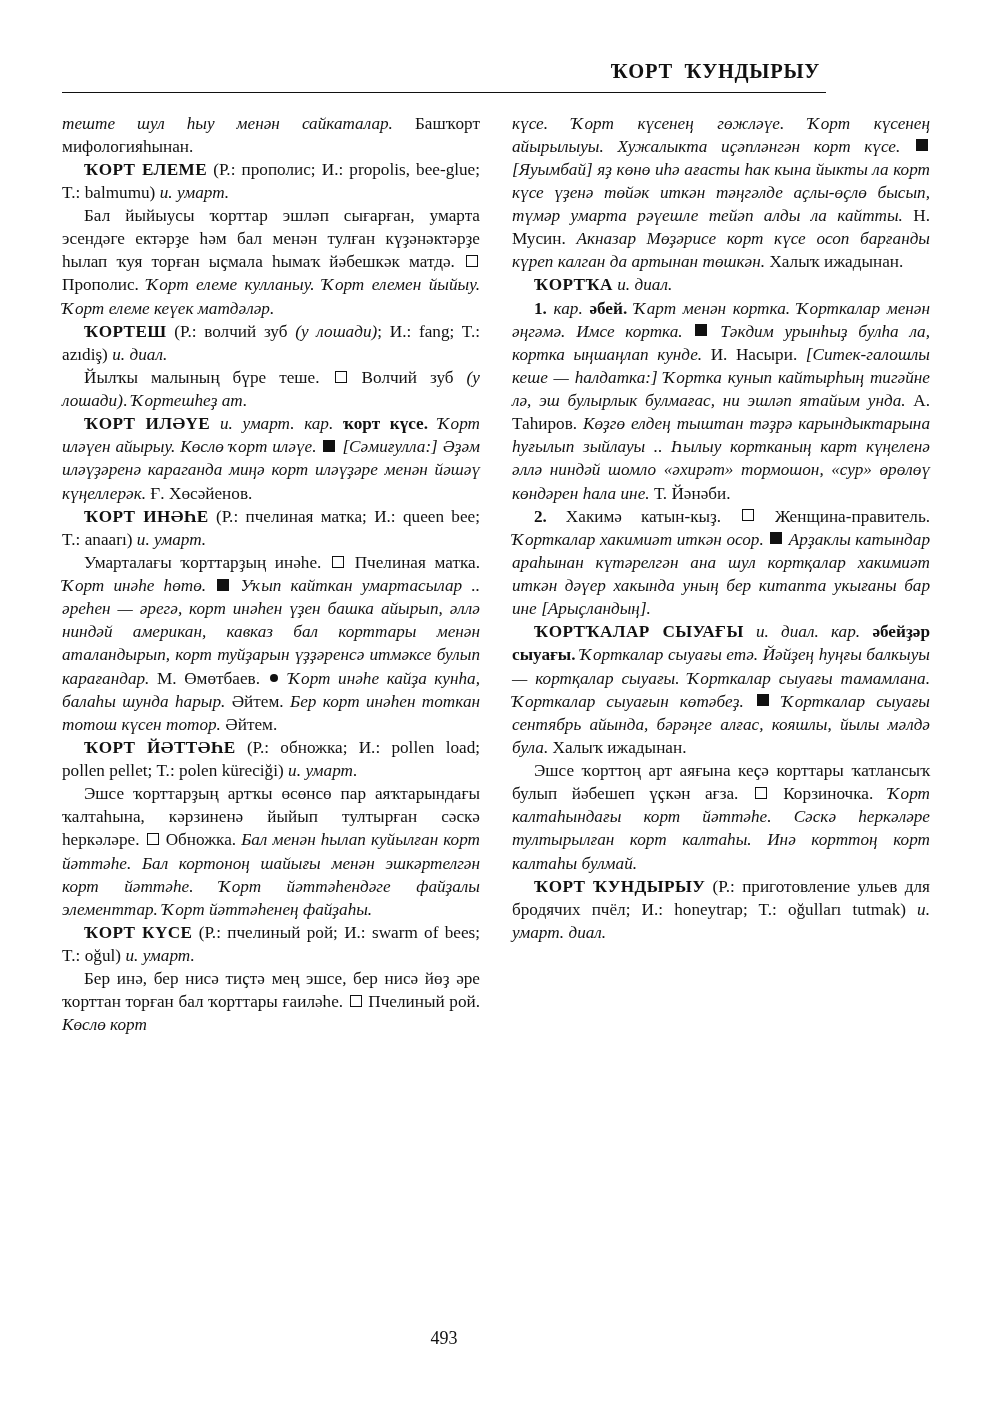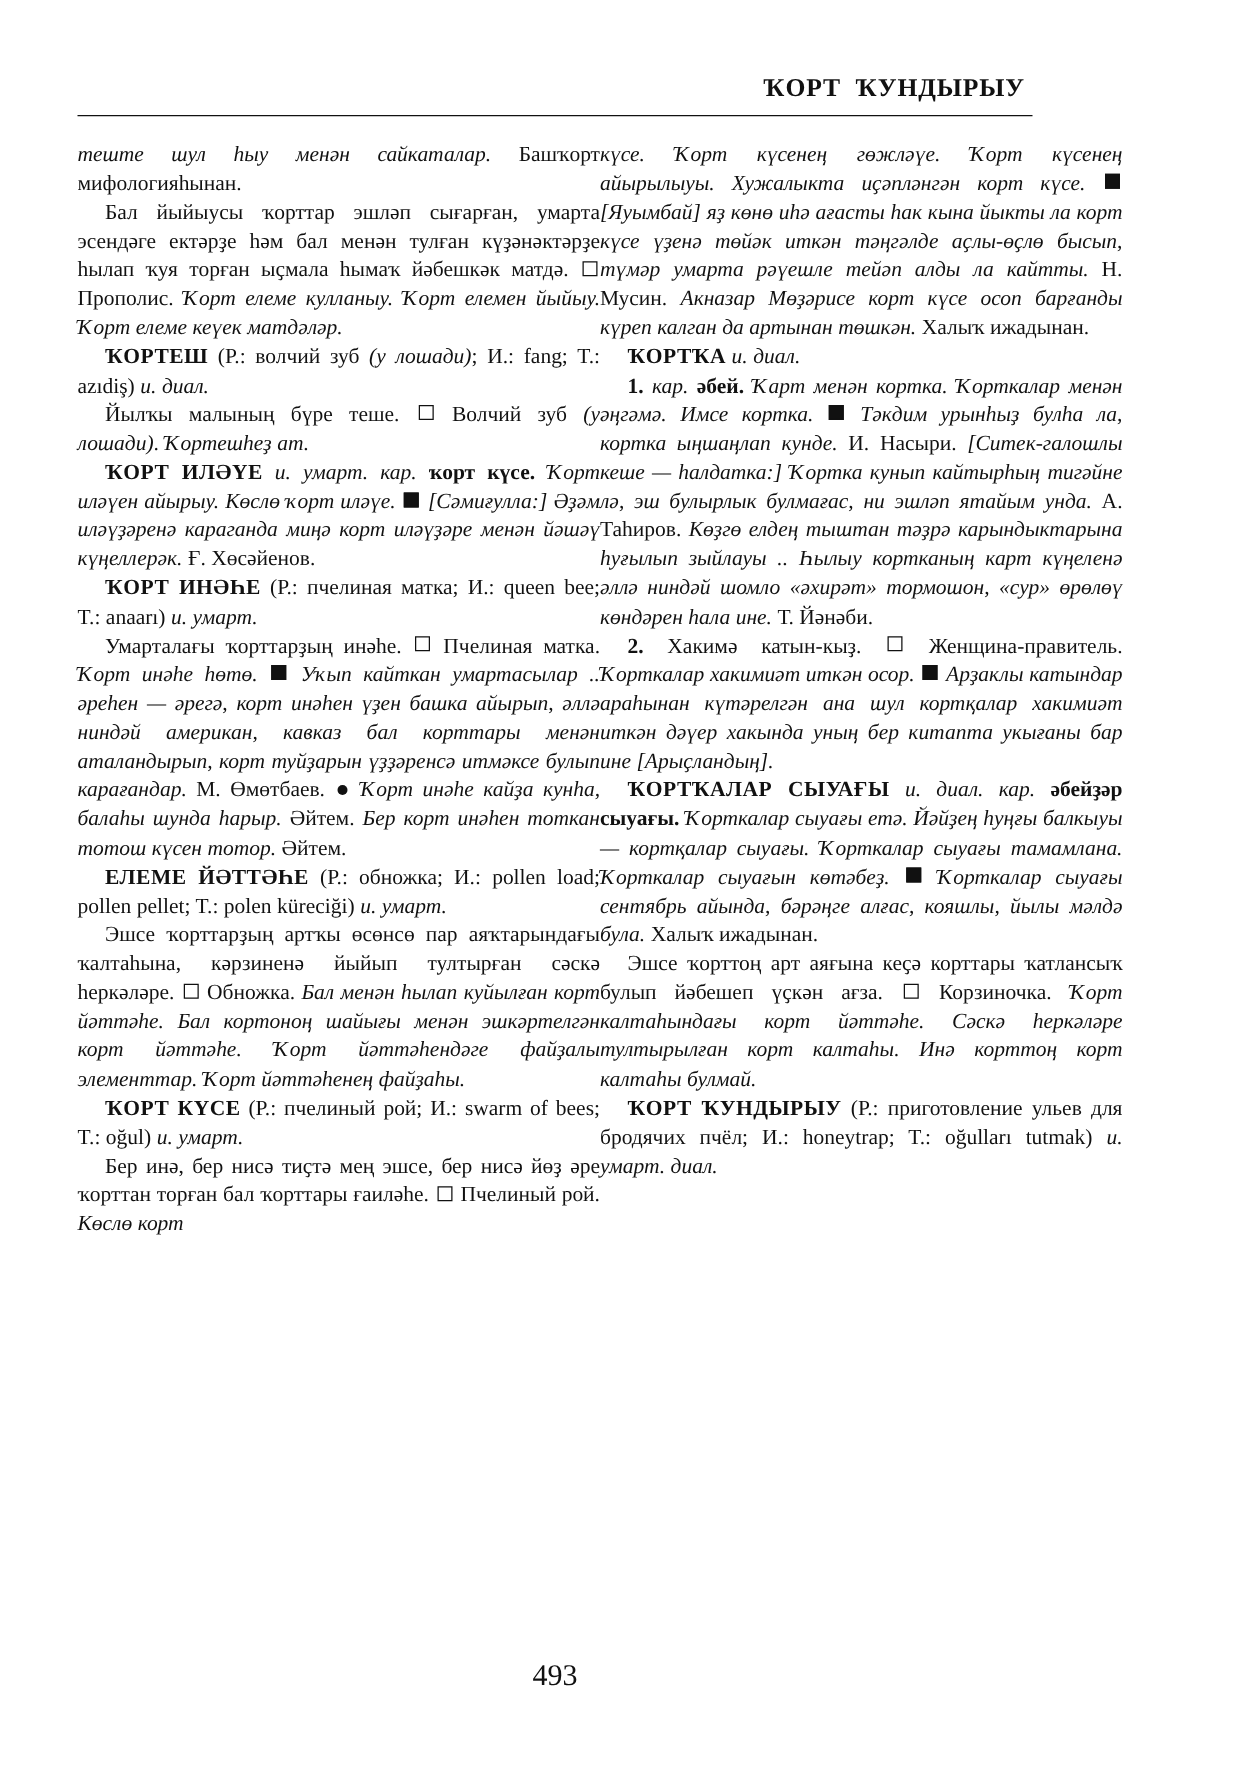--- a/index.html
+++ b/index.html
@@ -35,20 +35,21 @@
   }
   .rule {
     border: 0;
     border-top: 1.6px solid #111;
     margin: 9px 0 0 0;
     width: 100%;
   }
   
   .columns {
     display: flex;
+    gap: 32px;
     margin-top: 19px;
   }
   .col {
     width: 418px;
     flex: 0 0 418px;
   }
   
   p {
     margin: 0;
     font-size: 17.2px;
@@ -87,48 +88,49 @@
     vertical-align: 0.08em;
   }
 
   
   .folio {
     position: absolute;
     left: 0;
     right: 0;
     top: 1312px;
     text-align: center;
-    font-size: 24px;
+    font-size: 18px;
   }
 </style>
 </head>
 <body>
 
 <div class="page">
 
   <div class="runhead">ҠОРТ  ҠУНДЫРЫУ</div>
   <hr class="rule">
 
   <div class="columns">
 
     <div class="col">
 
       <p class="flush"><span class="it">теште шул һыу менән сайкаталар.</span><span> Башҡорт мифологияһынан.</span></p>
 
+      <p class="indent"><span class="hw">ҠОРТ ЕЛЕМЕ</span><span> (Р.: прополис; И.: propolis, bee-glue; T.: balmumu) </span><span class="it">и. умарт.</span></p>
       <p class="indent"><span>Бал йыйыусы ҡорттар эшләп сығарған, умарта эсендәге ектәрҙе һәм бал менән тулған күҙәнәктәрҙе һылап ҡуя торған ыҫмала һымаҡ йәбешкәк матдә.</span> <span class="sq-open"></span> <span>Прополис.</span> <span class="it">Ҡорт елеме кулланыу. Ҡорт елемен йыйыу. Ҡорт елеме кеүек матдәләр.</span></p>
 
       <p class="indent"><span class="hw">ҠОРТЕШ</span><span> (Р.: волчий зуб </span><span class="it">(у лошади)</span><span>; И.: fang; T.: azıdiş) </span><span class="it">и. диал.</span></p>
       <p class="indent"><span>Йылҡы малының бүре теше.</span> <span class="sq-open"></span> <span>Волчий зуб </span><span class="it">(у лошади)</span>. <span class="it">Ҡортешһеҙ ат.</span></p>
 
       <p class="indent"><span class="hw">ҠОРТ ИЛӘҮЕ</span> <span class="it">и. умарт. кар.</span> <span class="bd">ҡорт күсе.</span> <span class="it">Ҡорт иләүен айырыу. Көслө ҡорт иләүе.</span> <span class="sq-fill"></span> <span class="it">[Сәмиғулла:]</span><span class="it"> Әҙәм иләүҙәренә караганда миңә корт иләүҙәре менән йәшәү күңеллерәк.</span><span> Ғ. Хөсәйенов.</span></p>
 
       <p class="indent"><span class="hw">ҠОРТ ИНӘҺЕ</span><span> (Р.: пчелиная матка; И.: queen bee; T.: anaarı) </span><span class="it">и. умарт.</span></p>
       <p class="indent"><span>Умарталағы ҡорттарҙың инәһе.</span> <span class="sq-open"></span> <span>Пчелиная матка.</span> <span class="it">Ҡорт инәһе һөтө.</span> <span class="sq-fill"></span> <span class="it">Уҡып кайткан умартасылар .. әреһен — әрегә, корт инәһен үҙен башка айырып, әллә ниндәй американ, кавказ бал корттары менән аталандырып, корт туйҙарын үҙҙәренсә итмәксе булып карағандар.</span><span> М. Өмөтбаев.</span> <span class="dot-fill"></span><span class="it"> Ҡорт инәһе кайҙа кунһа, балаһы шунда һарыр.</span><span> Әйтем.</span><span class="it"> Бер корт инәһен тоткан тотош күсен тотор.</span><span> Әйтем.</span></p>
 
-      <p class="indent"><span class="hw">ЕЛЕМЕ ЙӘТТӘҺЕ</span><span> (Р.: обножка; И.: pollen load; pollen pellet; T.: polen küreciği) </span><span class="it">и. умарт.</span></p>
+      <p class="indent"><span class="hw">ҠОРТ ЙӘТТӘҺЕ</span><span> (Р.: обножка; И.: pollen load; pollen pellet; T.: polen küreciği) </span><span class="it">и. умарт.</span></p>
       <p class="indent"><span>Эшсе ҡорттарҙың артҡы өсөнсө пар аяҡтарындағы ҡалтаһына, кәрзиненә йыйып тултырған сәскә һеркәләре.</span> <span class="sq-open"></span> <span>Обножка.</span> <span class="it">Бал менән һылап куйылған корт йәттәһе. Бал кортоноң шайығы менән эшкәртелгән корт йәттәһе. Ҡорт йәттәһендәге файҙалы элементтар. Ҡорт йәттәһенең файҙаһы.</span></p>
 
       <p class="indent"><span class="hw">ҠОРТ КҮСЕ</span><span> (Р.: пчелиный рой; И.: swarm of bees; T.: oğul) </span><span class="it">и. умарт.</span></p>
       <p class="indent"><span>Бер инә, бер нисә тиҫтә мең эшсе, бер нисә йөҙ әре ҡорттан торған бал ҡорттары ғаиләһе.</span> <span class="sq-open"></span> <span>Пчелиный рой.</span> <span class="it">Көслө корт</span></p>
 
     </div>
 
     <div class="col">
 
       <p class="flush"><span class="it">күсе. Ҡорт күсенең гөжләүе. Ҡорт күсенең айырылыуы. Хужалыкта иҫәпләнгән корт күсе.</span> <span class="sq-fill"></span> <span class="it">[Яуымбай]</span><span class="it"> яҙ көнө иһә ағасты һак кына йыкты ла корт күсе үҙенә төйәк иткән тәңгәлде аҫлы-өҫлө бысып, түмәр умарта рәүешле тейәп алды ла кайтты.</span><span> Н. Мусин.</span> <span class="it">Акназар Мөҙәрисе корт күсе осоп барғанды күреп калган да артынан төшкән.</span><span> Халыҡ ижадынан.</span></p>

